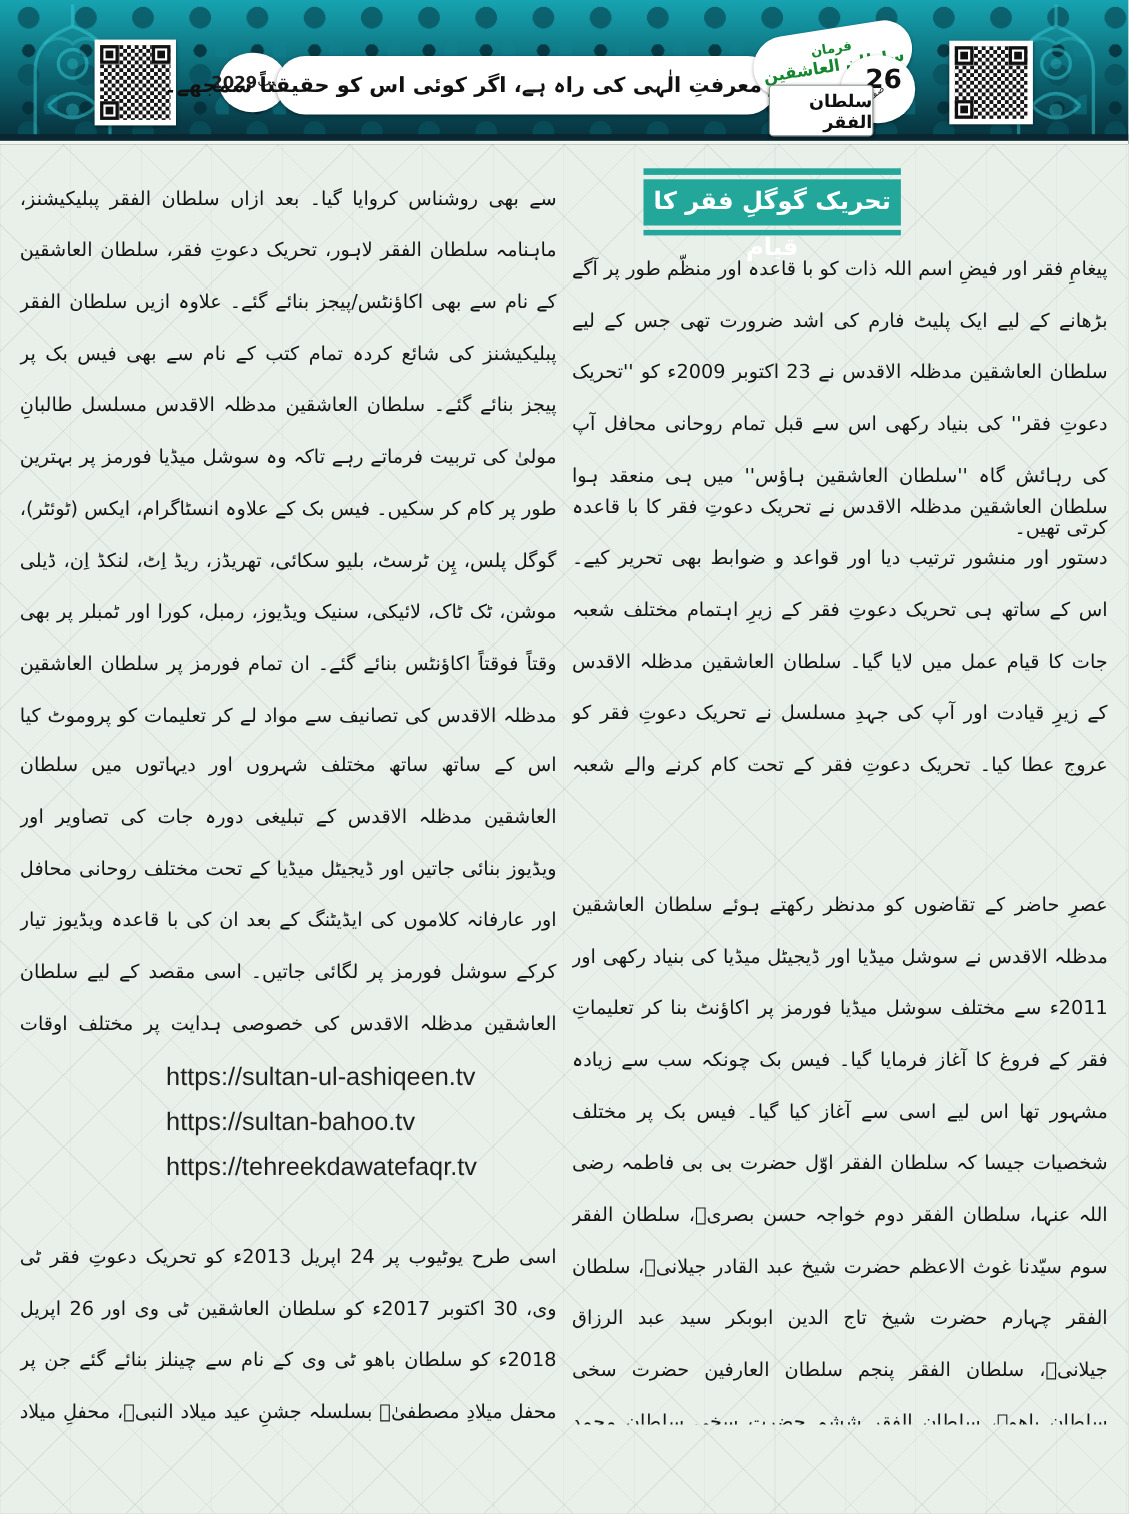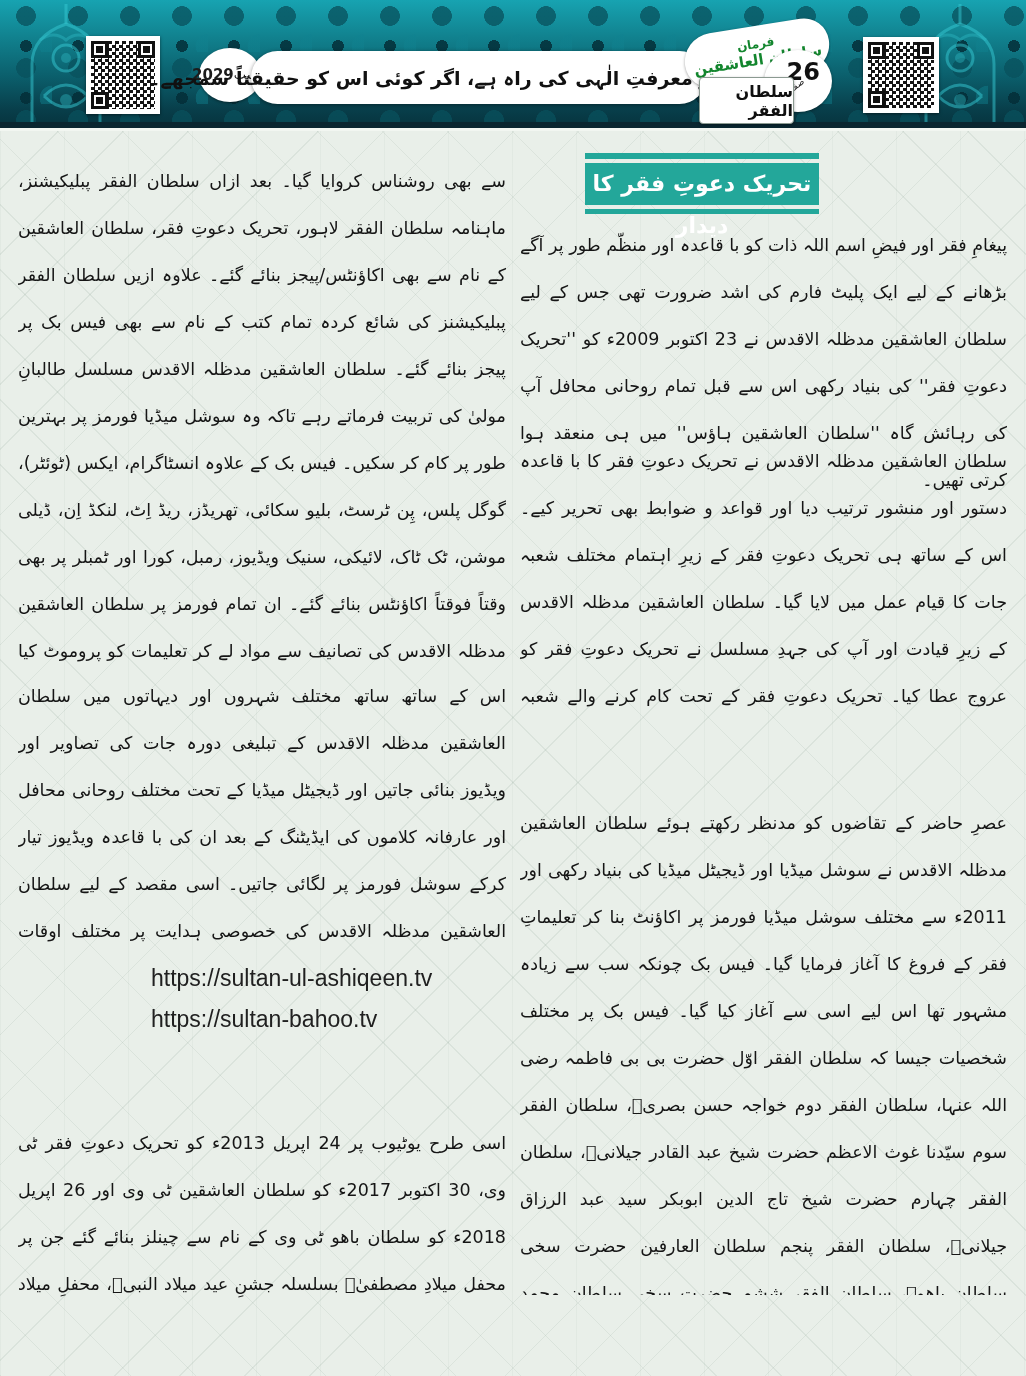--- a/index.html
+++ b/index.html
@@ -203,35 +203,36 @@
           </div>
         <div class="finder bl">
             <div class="dot"></div>
           </div>
       </div>
     </div>
   </div>
 
   <div class="sec-head sec-teal" style="top:153px; left:585px; width:234px;">
     <div class="bar"></div>
-    <div class="box urdu" style="text-align:center;">تحریک دعوتِ فقر کا دیدار</div>
+    <div class="box urdu" style="text-align:center;">تحریک گوگلِ فقر کا قیام</div>
     <div class="bar2"></div>
   </div>
 
   <div class="block urdu" style="top:222px; left:520px; width:487px; height:500px;">پیغامِ فقر اور فیضِ اسم اللہ ذات کو با قاعدہ اور منظّم طور پر آگے بڑھانے کے لیے ایک پلیٹ فارم کی اشد ضرورت تھی جس کے لیے سلطان العاشقین مدظلہ الاقدس نے 23 اکتوبر 2009ء کو ''تحریک دعوتِ فقر'' کی بنیاد رکھی اس سے قبل تمام روحانی محافل آپ کی رہائش گاہ ''سلطان العاشقین ہاؤس'' میں ہی منعقد ہوا کرتی تھیں۔</div>
 
   <div class="block urdu" style="top:438px; left:520px; width:487px; height:285px;">سلطان العاشقین مدظلہ الاقدس نے تحریک دعوتِ فقر کا با قاعدہ دستور اور منشور ترتیب دیا اور قواعد و ضوابط بھی تحریر کیے۔ اس کے ساتھ ہی تحریک دعوتِ فقر کے زیرِ اہتمام مختلف شعبہ جات کا قیام عمل میں لایا گیا۔ سلطان العاشقین مدظلہ الاقدس کے زیرِ قیادت اور آپ کی جہدِ مسلسل نے تحریک دعوتِ فقر کو عروج عطا کیا۔ تحریک دعوتِ فقر کے تحت کام کرنے والے شعبہ جات کے ذریعے پیغامِ فقر کو دنیا بھر میں عام کیا جا چکا ہے اور مزید کیا جا رہا ہے۔</div>
 
 
   <div class="block urdu" style="top:800px; left:520px; width:487px; height:495px;">عصرِ حاضر کے تقاضوں کو مدنظر رکھتے ہوئے سلطان العاشقین مدظلہ الاقدس نے سوشل میڈیا اور ڈیجیٹل میڈیا کی بنیاد رکھی اور 2011ء سے مختلف سوشل میڈیا فورمز پر اکاؤنٹ بنا کر تعلیماتِ فقر کے فروغ کا آغاز فرمایا گیا۔ فیس بک چونکہ سب سے زیادہ مشہور تھا اس لیے اسی سے آغاز کیا گیا۔ فیس بک پر مختلف شخصیات جیسا کہ سلطان الفقر اوّل حضرت بی بی فاطمہ رضی اللہ عنہا، سلطان الفقر دوم خواجہ حسن بصریؓ، سلطان الفقر سوم سیّدنا غوث الاعظم حضرت شیخ عبد القادر جیلانیؓ، سلطان الفقر چہارم حضرت شیخ تاج الدین ابوبکر سید عبد الرزاق جیلانیؓ، سلطان الفقر پنجم سلطان العارفین حضرت سخی سلطان باھوؒ، سلطان الفقر ششم حضرت سخی سلطان محمد اصغر علیؒ کے نام سے اکاؤنٹس بنائے گئے جن کے ذریعے نہ صرف ان ہستیوں کی بلند شخصیت سے عوام الناس کو متعارف کروایا گیا بلکہ ان کی تعلیمات</div>
 
   <div class="block urdu" style="top:158px; left:18px; width:488px; height:515px;">سے بھی روشناس کروایا گیا۔ بعد ازاں سلطان الفقر پبلیکیشنز، ماہنامہ سلطان الفقر لاہور، تحریک دعوتِ فقر، سلطان العاشقین کے نام سے بھی اکاؤنٹس/پیجز بنائے گئے۔ علاوہ ازیں سلطان الفقر پبلیکیشنز کی شائع کردہ تمام کتب کے نام سے بھی فیس بک پر پیجز بنائے گئے۔ سلطان العاشقین مدظلہ الاقدس مسلسل طالبانِ مولیٰ کی تربیت فرماتے رہے تاکہ وہ سوشل میڈیا فورمز پر بہترین طور پر کام کر سکیں۔ فیس بک کے علاوہ انسٹاگرام، ایکس (ٹوئٹر)، گوگل پلس، پِن ٹرسٹ، بلیو سکائی، تھریڈز، ریڈ اِٹ، لنکڈ اِن، ڈیلی موشن، ٹک ٹاک، لائیکی، سنیک ویڈیوز، رمبل، کورا اور ٹمبلر پر بھی وقتاً فوقتاً اکاؤنٹس بنائے گئے۔ ان تمام فورمز پر سلطان العاشقین مدظلہ الاقدس کی تصانیف سے مواد لے کر تعلیمات کو پروموٹ کیا جاتا ہے۔ جوں جوں نئے فورمز متعارف ہوتے گئے تمام فورمز پر اکاؤنٹ بنا لیے گئے۔</div>
 
   <div class="block urdu" style="top:673px; left:18px; width:488px; height:282px;">اس کے ساتھ ساتھ مختلف شہروں اور دیہاتوں میں سلطان العاشقین مدظلہ الاقدس کے تبلیغی دورہ جات کی تصاویر اور ویڈیوز بنائی جاتیں اور ڈیجیٹل میڈیا کے تحت مختلف روحانی محافل اور عارفانہ کلاموں کی ایڈیٹنگ کے بعد ان کی با قاعدہ ویڈیوز تیار کرکے سوشل فورمز پر لگائی جاتیں۔ اسی مقصد کے لیے سلطان العاشقین مدظلہ الاقدس کی خصوصی ہدایت پر مختلف اوقات میں درج ذیل ویب ٹی وی بھی بنائے گئے:</div>
 
   <div class="url-list" style="top:958px; left:18px; width:488px;">
     <div class="url-line" style="padding-left:133px;">https://sultan-ul-ashiqeen.tv</div>
     <div class="url-line" style="padding-left:133px;">https://sultan-bahoo.tv</div>
+    <div class="url-line" style="padding-left:133px;">https://tehreekdawatefaqr.tv</div>
   </div>
 
   <div class="block urdu" style="top:1120px; left:18px; width:488px; height:190px;">اسی طرح یوٹیوب پر 24 اپریل 2013ء کو تحریک دعوتِ فقر ٹی وی، 30 اکتوبر 2017ء کو سلطان العاشقین ٹی وی اور 26 اپریل 2018ء کو سلطان باھو ٹی وی کے نام سے چینلز بنائے گئے جن پر محفل میلادِ مصطفیٰؐ بسلسلہ جشنِ عید میلاد النبیؐ، محفلِ میلاد بسلسلہ یومِ</div>
 
 </div>
 
 </body></html>

